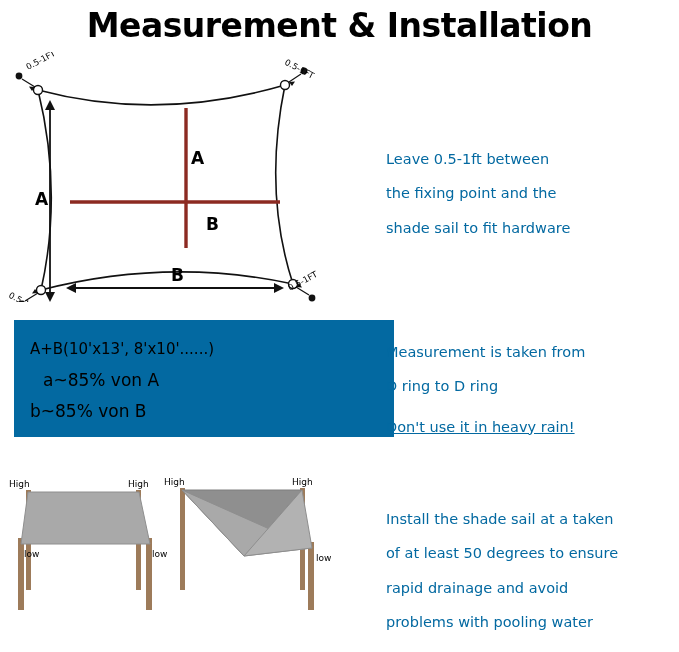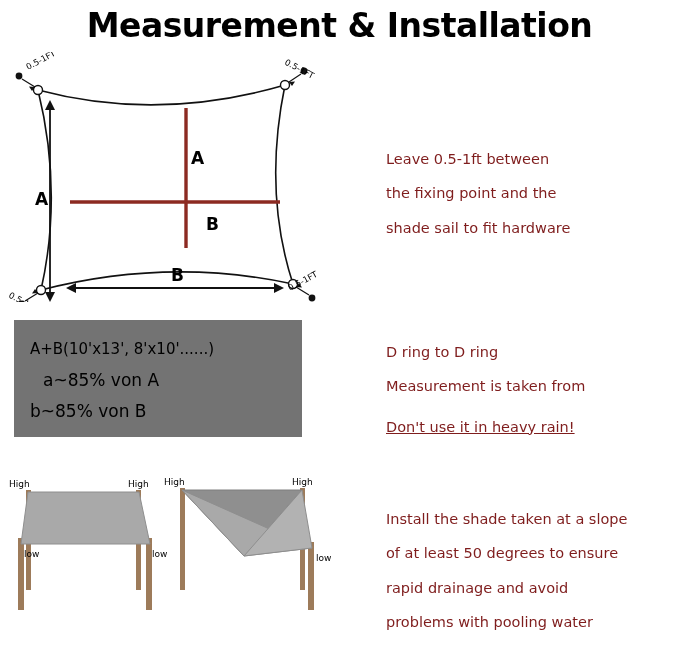--- a/index.html
+++ b/index.html
@@ -34,44 +34,44 @@
     letter-spacing: -0.5px;
     color: #000000;
     white-space: nowrap;
   }
 
   
   .note {
     position: absolute;
     font-size: 14.5px;
     line-height: 1.95;
-    color: #7f1d1d;
+    color: #0369a1;
     font-family: "DejaVu Sans", sans-serif;
   }
   .note p {
     margin: 0 0 6px 0;
   }
 
   
   .sail-diagram {
     position: absolute;
     left: 8px;
     top: 52px;
     width: 360px;
     height: 250px;
   }
 
   
   .grey-box {
     position: absolute;
     left: 14px;
     top: 320px;
-    width: 288px;
+    width: 380px;
     height: 117px;
-    background: #737373;
+    background: #0369a1;
   }
   .grey-box .line {
     position: absolute;
     left: 16px;
     color: #000000;
     font-family: "DejaVu Sans", sans-serif;
     white-space: nowrap;
   }
   .grey-box .l1 { top: 20px; font-size: 15px; }
   .grey-box .l2 { top: 50px; font-size: 17px; margin-left: 13px; }
@@ -160,22 +160,22 @@
     <p>shade sail to fit hardware</p>
   </div>
 
   <div class="grey-box">
     <div class="line l1">A+B(10'x13', 8'x10'......)</div>
     <div class="line l2">a~85% von A</div>
     <div class="line l3">b~85% von B</div>
   </div>
 
   <div class="note" style="left:386px; top:338px; width:275px;">
+    <p>Measurement is taken from</p>
     <p>D ring to D ring</p>
-    <p>Measurement is taken from</p>
     <p style="margin-top:12px;text-decoration:underline;">Don't use it in heavy rain!</p>
   </div>
 
   <div class="install-diagram">
     <svg width="360" height="160" viewBox="0 0 360 160">
 
       <g>
 
         <rect x="22" y="30" width="5" height="100" fill="#9d7b5a"></rect>
         <rect x="132" y="30" width="5" height="100" fill="#9d7b5a"></rect>
@@ -200,19 +200,19 @@
         <polygon points="298,30 308,88 240,96" fill="#b2b2b2" stroke="#8e8e8e" stroke-width="1"></polygon>
 
         <text class="svg-text" x="160" y="25" font-size="9">High</text>
         <text class="svg-text" x="288" y="25" font-size="9">High</text>
         <text class="svg-text" x="312" y="101" font-size="9">low</text>
       </g>
     </svg>
   </div>
 
   <div class="note" style="left:386px; top:505px; width:290px;">
-    <p>Install the shade taken at a slope</p>
+    <p>Install the shade sail at a taken</p>
     <p>of at least 50 degrees to ensure</p>
     <p>rapid drainage and avoid</p>
     <p>problems with pooling water</p>
   </div>
 
 </div>
 
 </body></html>

